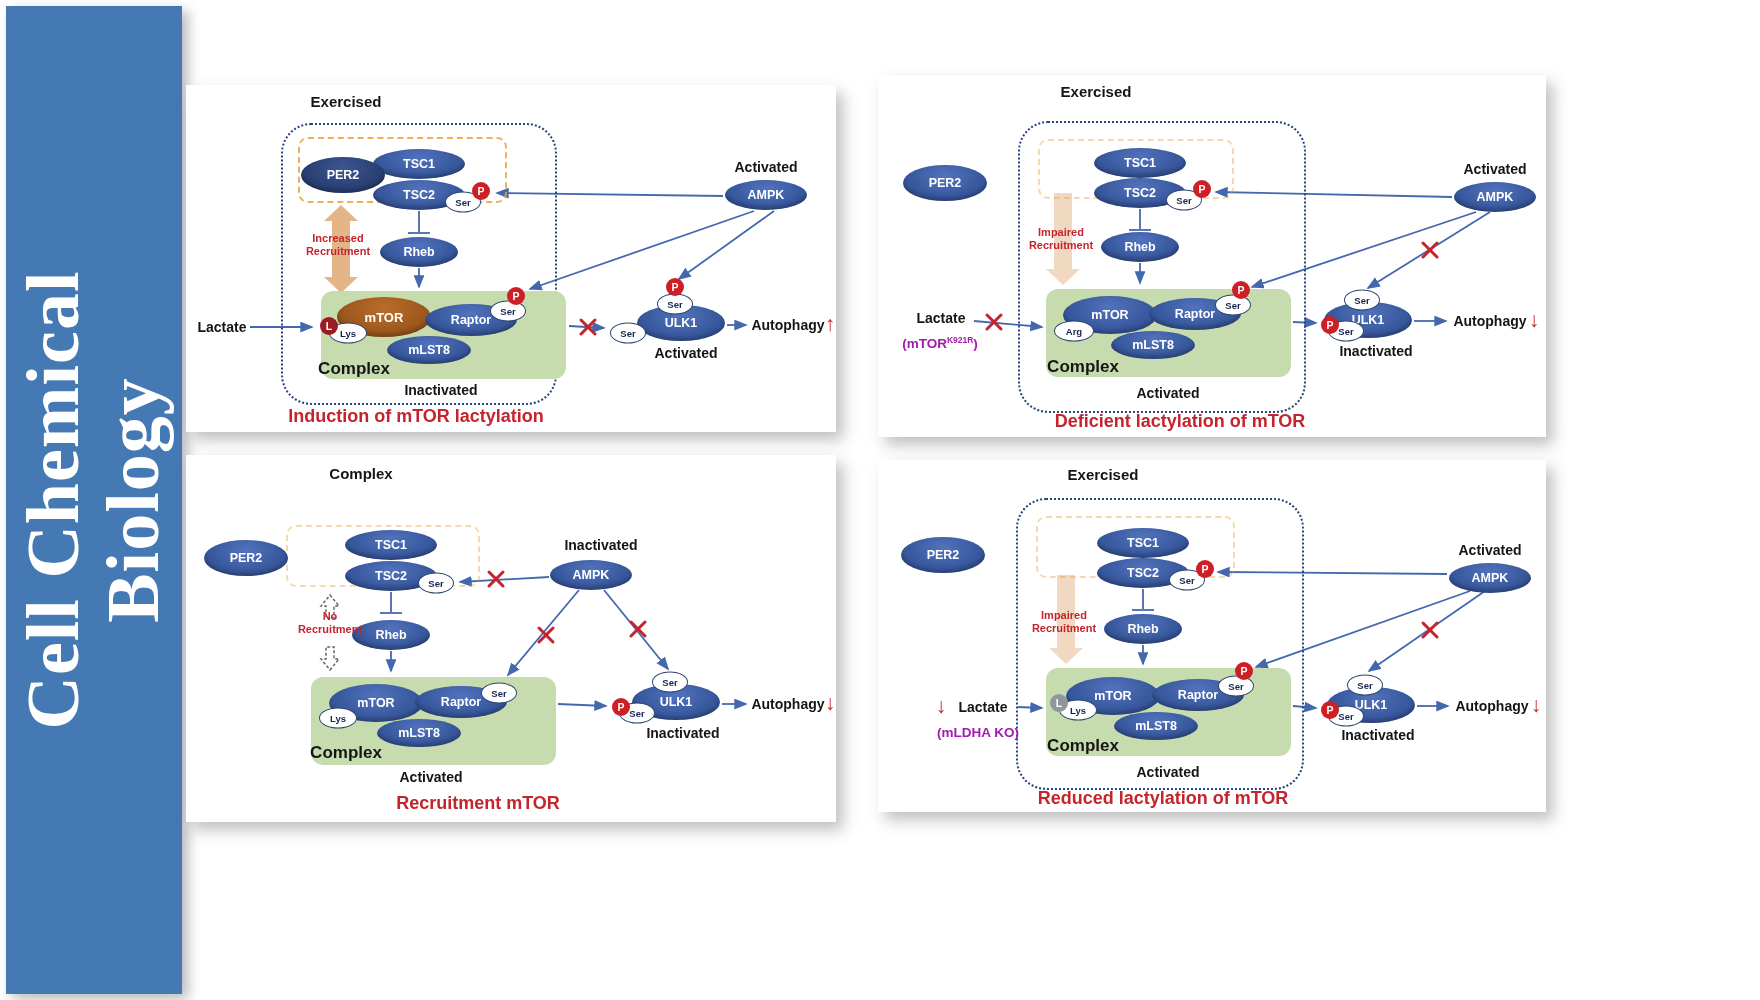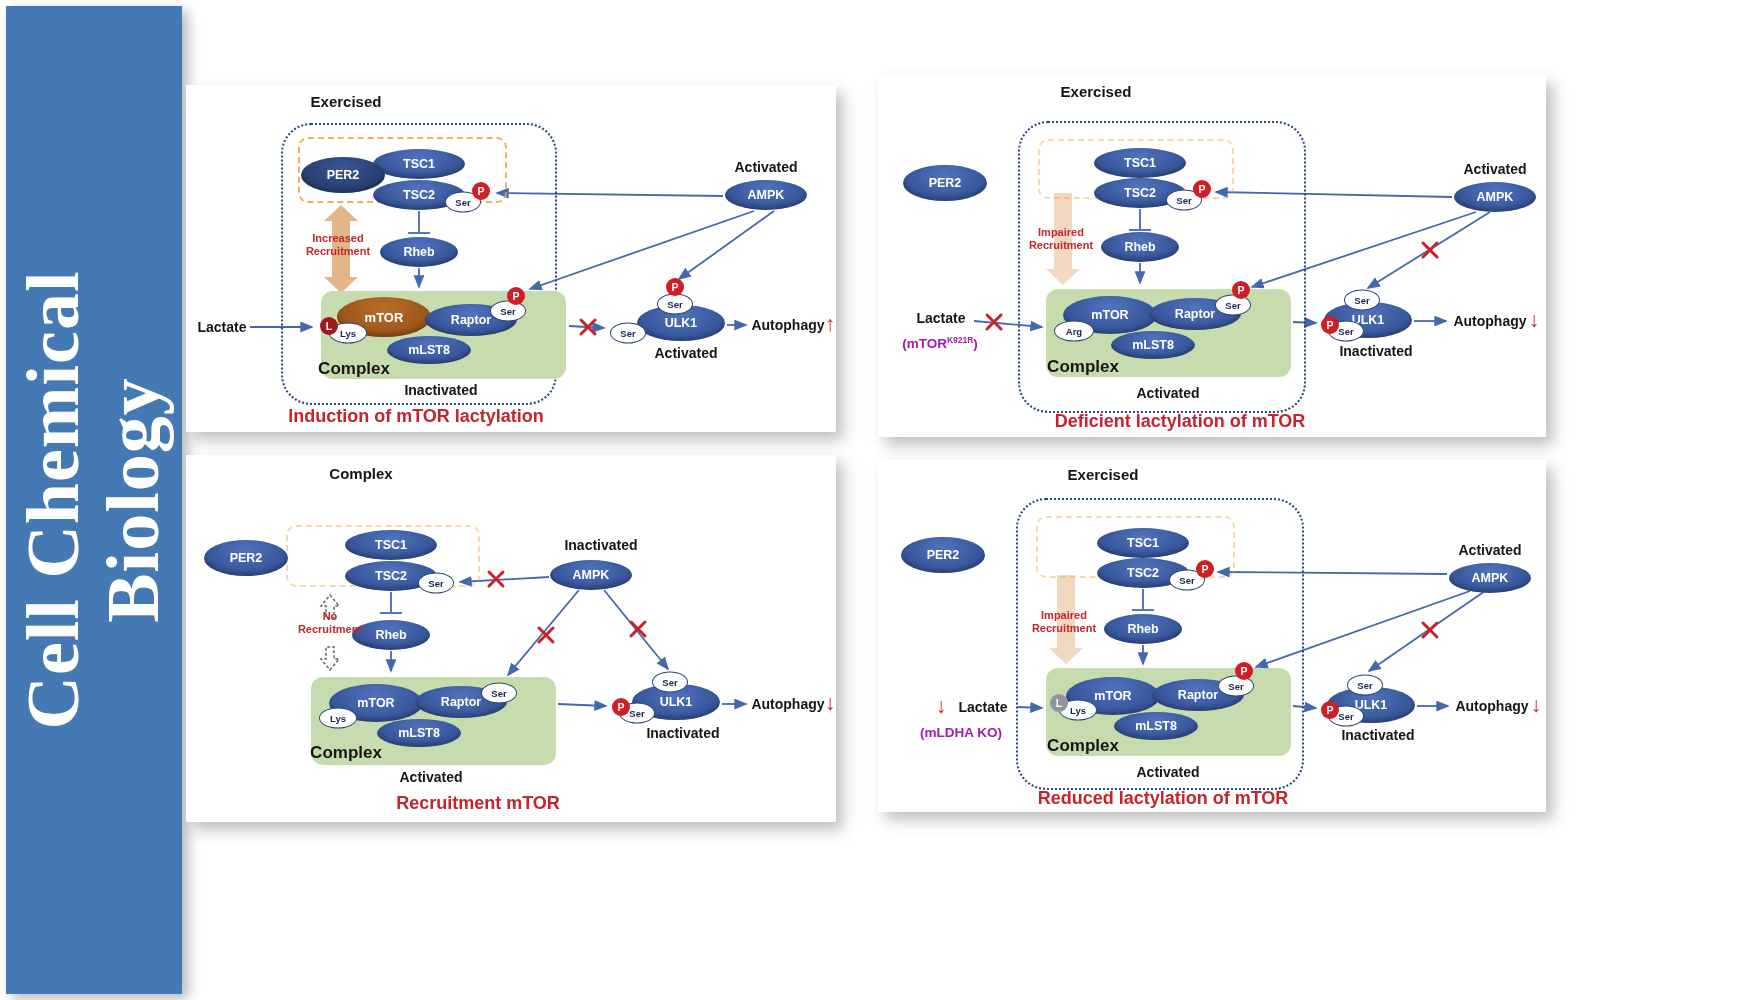--- a/index.html
+++ b/index.html
@@ -347,21 +347,21 @@
   <div class="c ell" style="left:235px;top:236px;width:94px;height:38px">mTOR</div>
   <div class="c ell" style="left:320px;top:235px;width:92px;height:32px">Raptor</div>
   <div class="c ell" style="left:278px;top:266px;width:84px;height:28px">mLST8</div>
   <div class="badge" style="left:200px;top:250px;width:36px;height:19px">Lys</div>
   <div class="pc grey" style="left:181px;top:243px">L</div>
   <div class="badge" style="left:358px;top:226px;width:34px;height:19px">Ser</div>
   <div class="pc" style="left:366px;top:211px">P</div>
 
   <div class="c dirglyph" style="left:63px;top:245px">↓</div>
   <div class="c slab" style="left:105px;top:247px">Lactate</div>
-  <div class="c note" style="left:83px;top:272px">(mLDHA KO)</div>
+  <div class="c note" style="left:100px;top:272px">(mLDHA KO)</div>
 
   <div class="c clab" style="left:205px;top:286px">Complex</div>
   <div class="c slab" style="left:290px;top:312px">Activated</div>
 
   <div class="c ell" style="left:493px;top:245px;width:88px;height:36px">ULK1</div>
   <div class="badge" style="left:487px;top:225px;width:34px;height:19px">Ser</div>
   <div class="pc" style="left:452px;top:250px">P</div>
   <div class="badge" style="left:468px;top:256px;width:34px;height:19px">Ser</div>
   <div class="c slab" style="left:500px;top:275px">Inactivated</div>
 

